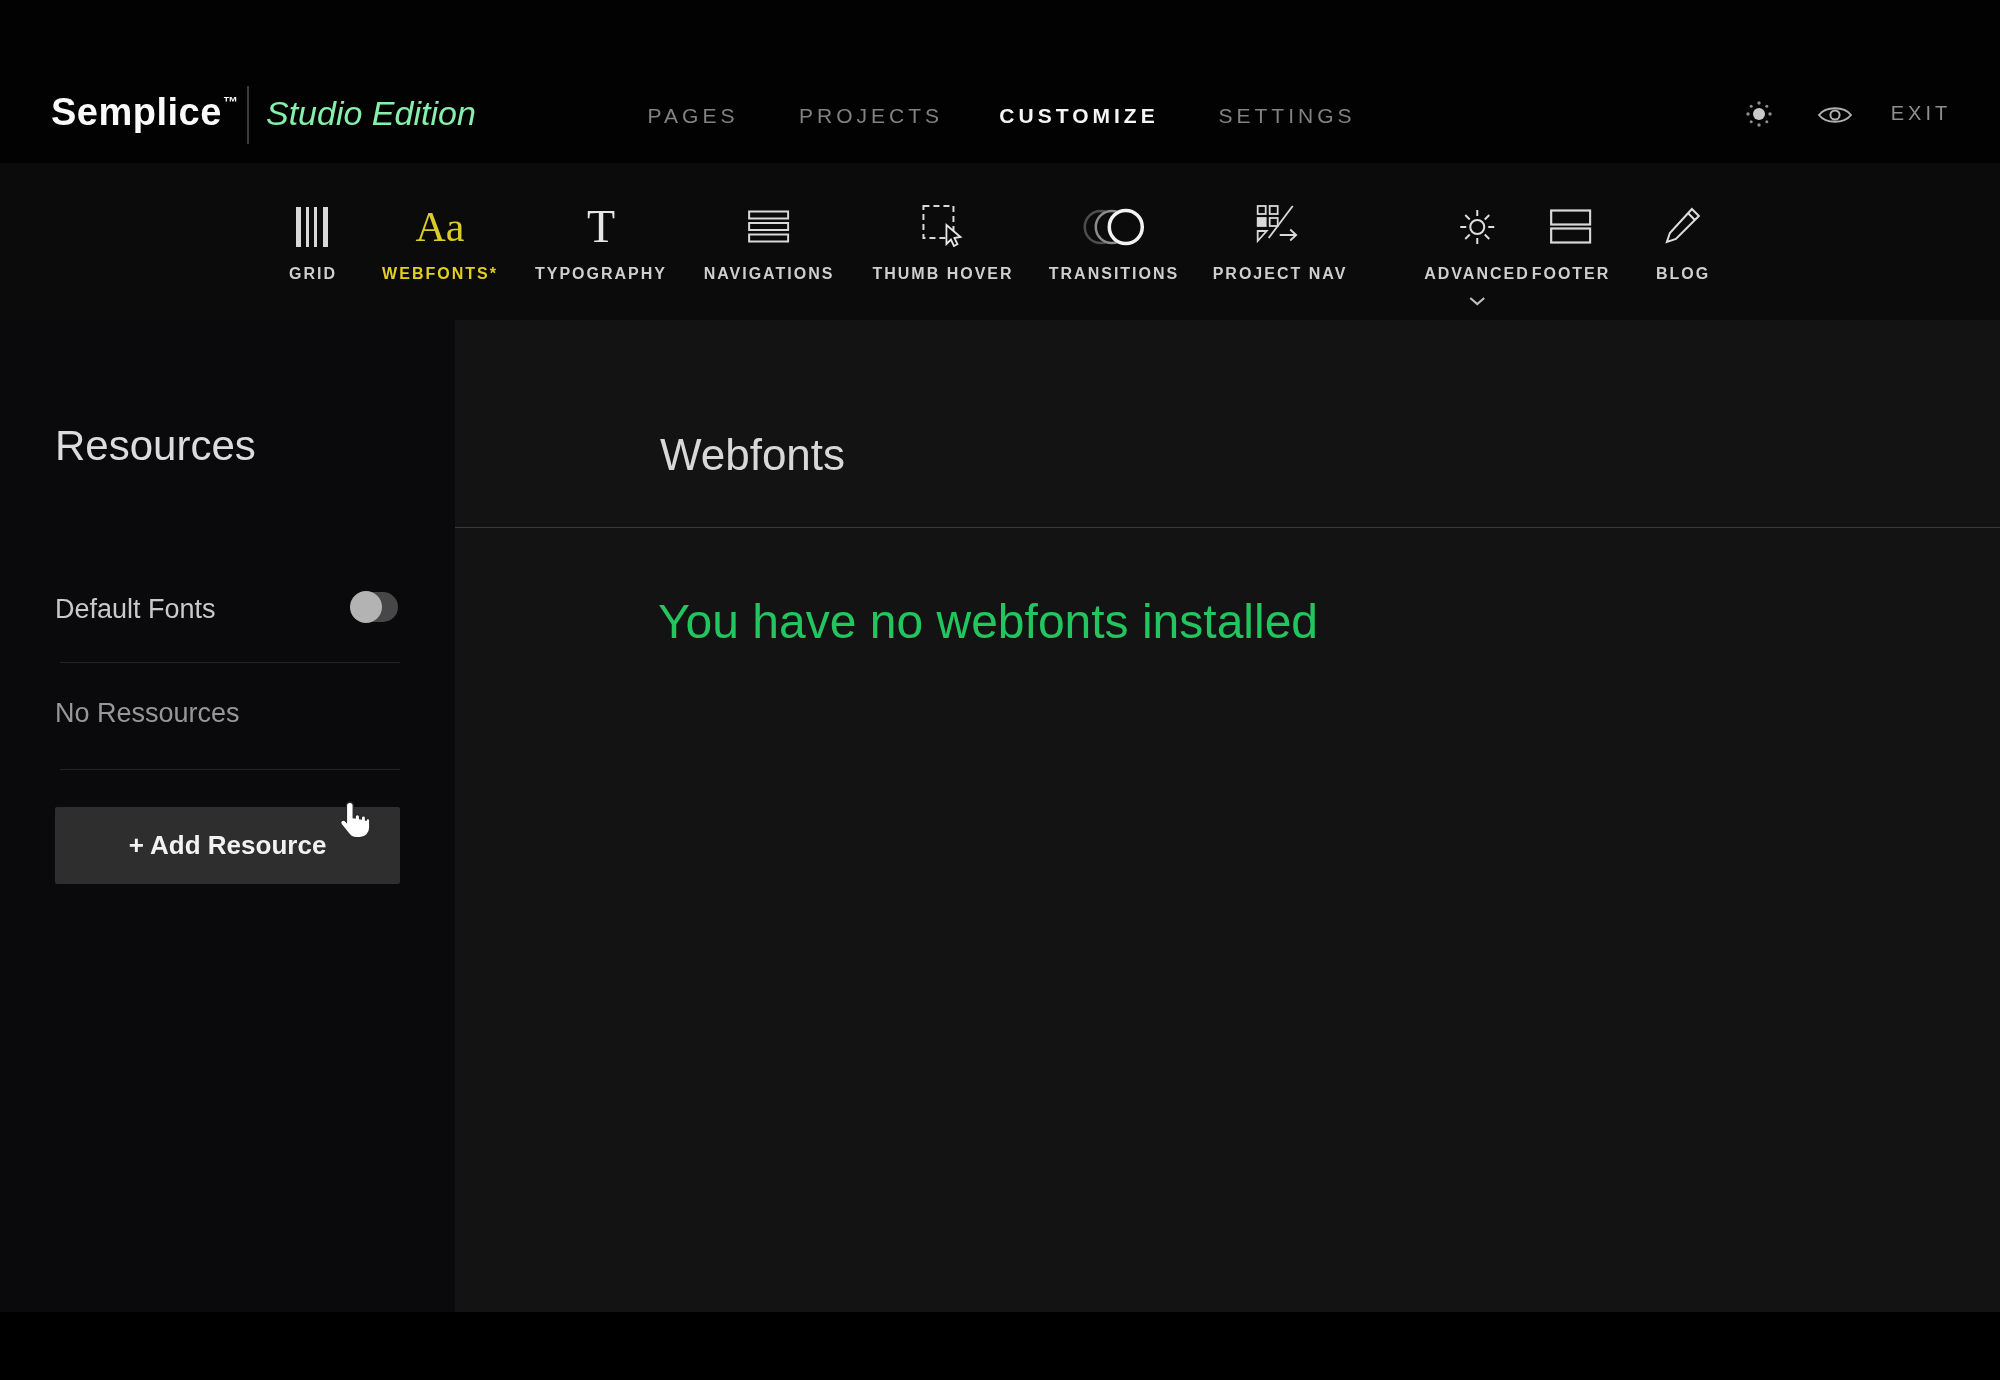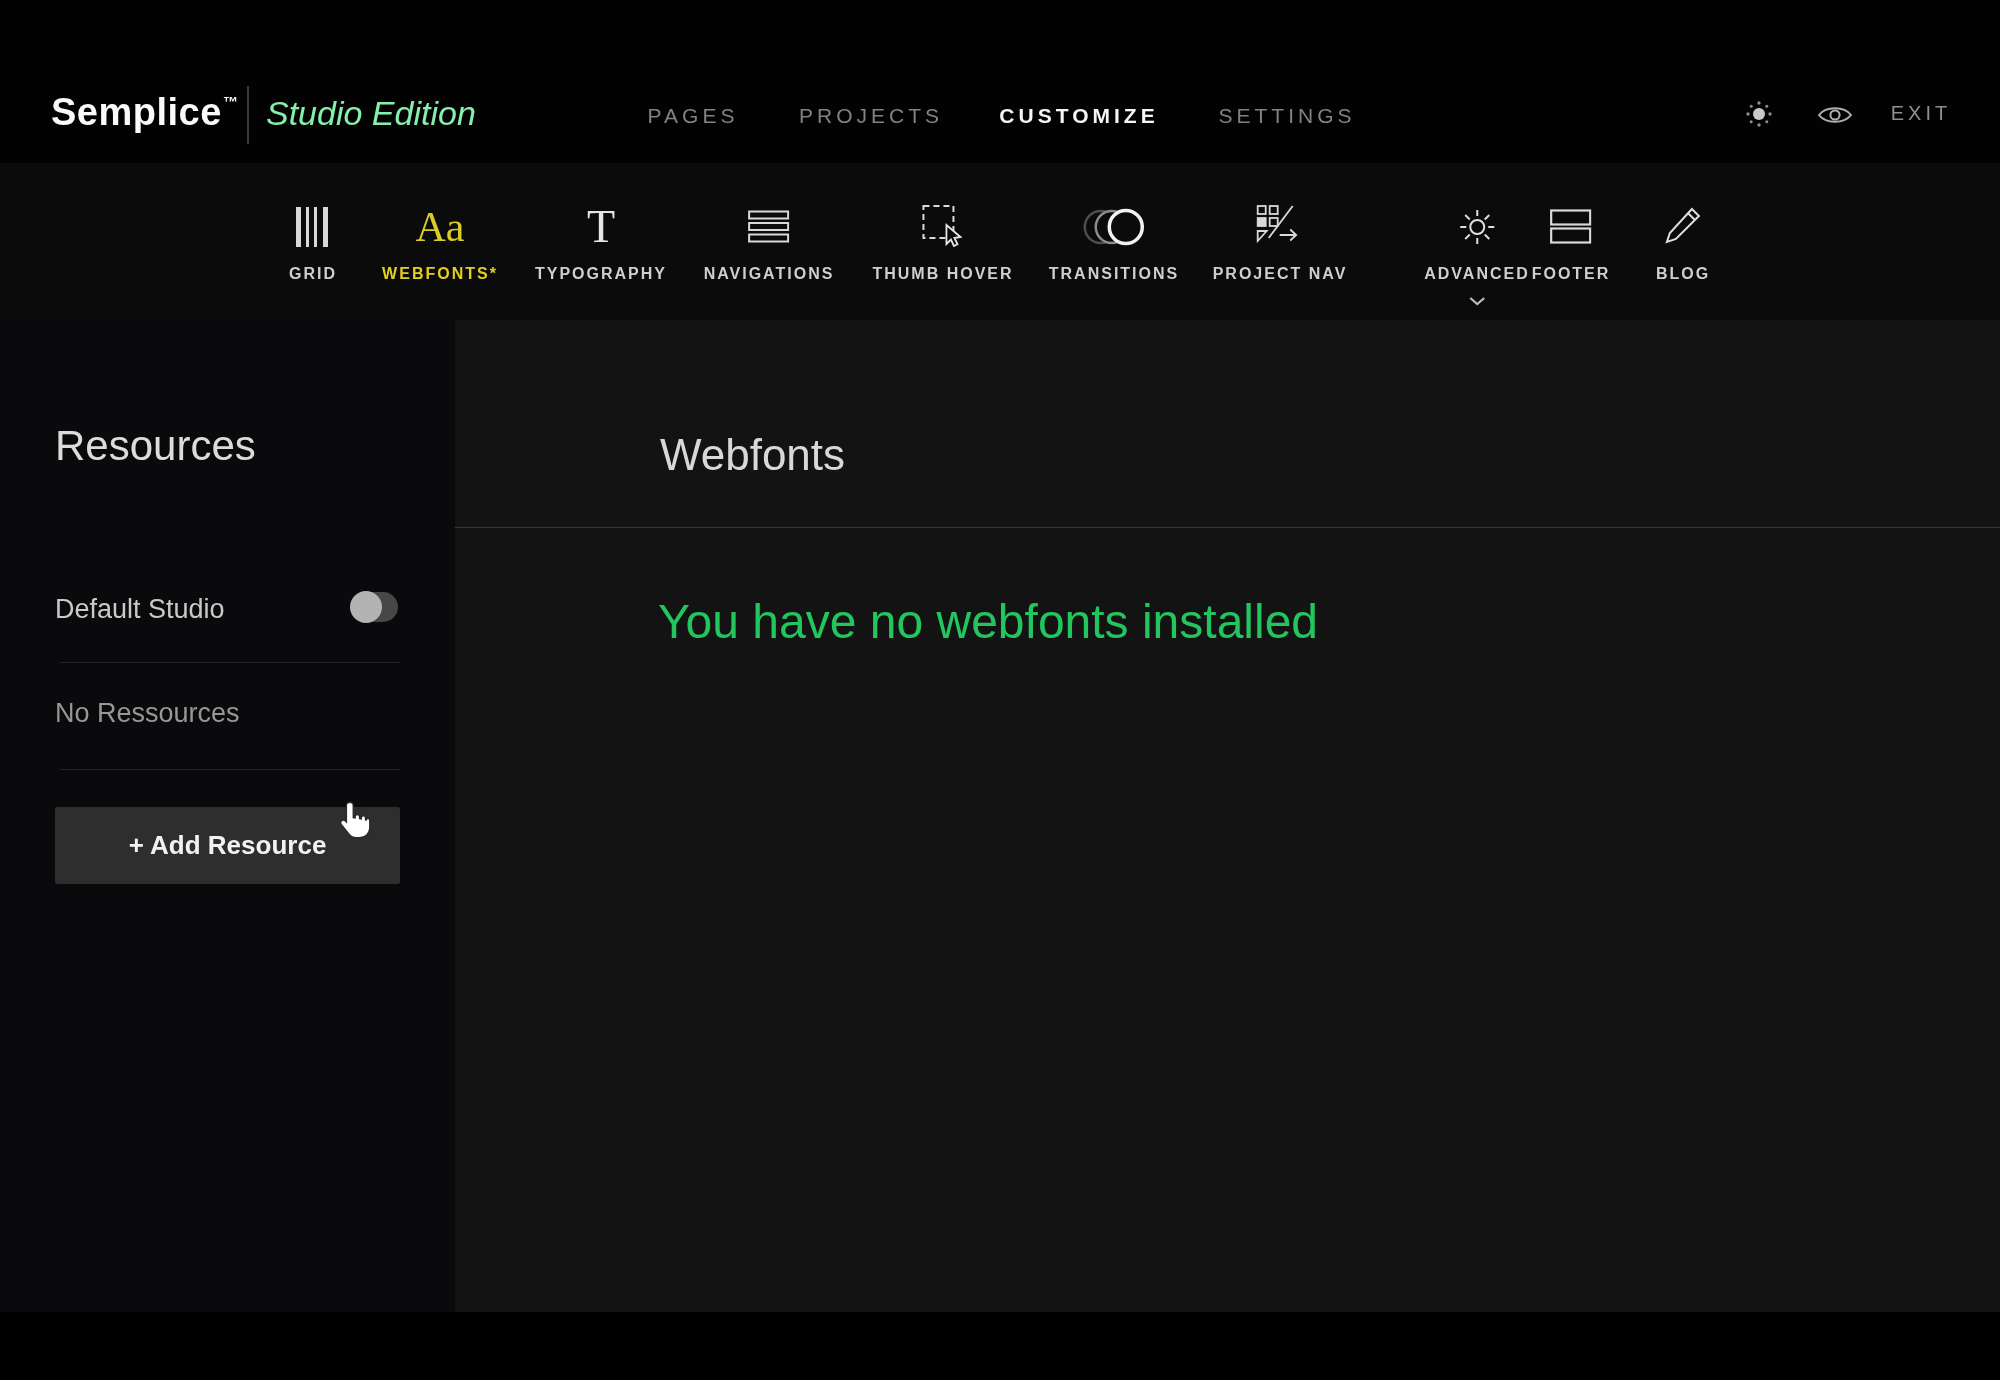--- a/index.html
+++ b/index.html
@@ -224,21 +224,21 @@
       <div class="tb-label">BLOG</div>
     </div>
 
     <button class="save-btn">SAVE</button>
   </div>
 
   <div class="sidebar textured"></div>
 
   <div class="res-title">Resources</div>
 
-  <div class="df-label">Default Studio</div>
+  <div class="df-label">Default Fonts</div>
   <div class="toggle">
     <div class="knob"></div>
   </div>
 
   <div class="sb-divider" style="top:662px;"></div>
 
   <div class="no-res">No Ressources</div>
 
   <div class="sb-divider" style="top:769px;"></div>
 

